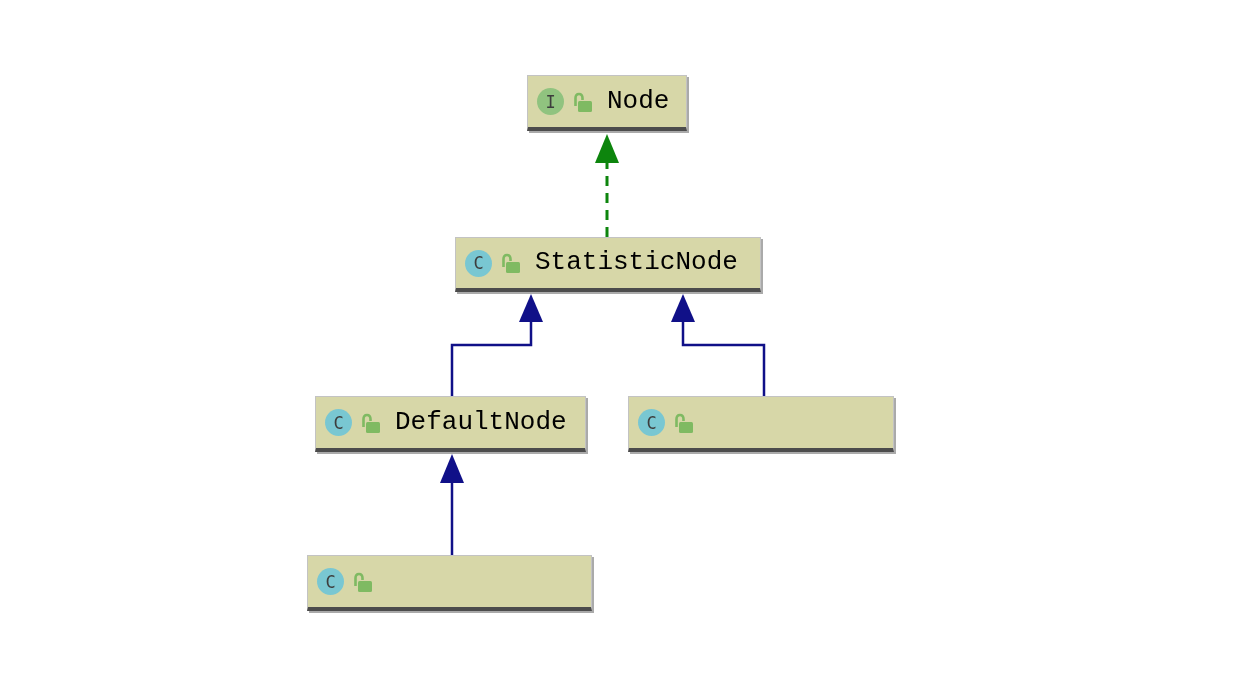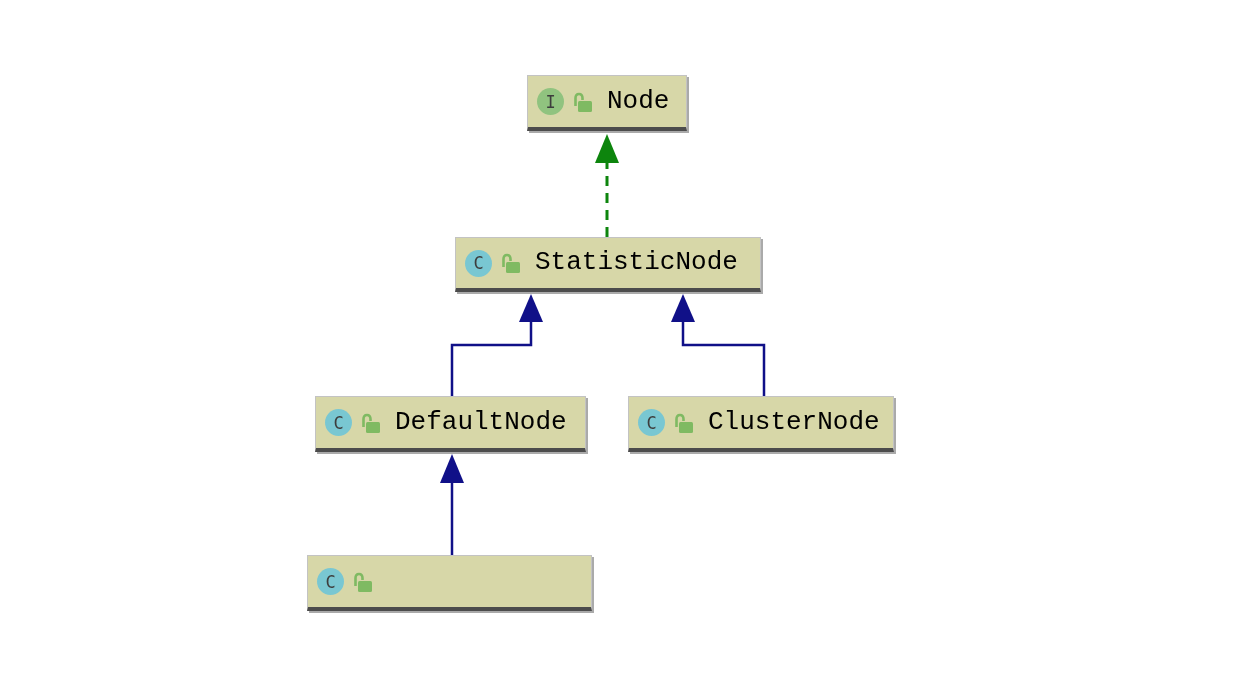--- a/index.html
+++ b/index.html
@@ -113,21 +113,20 @@
     </svg>
     <span class="label">DefaultNode</span>
   </div>
 
   <div class="uml-node" id="n-cluster">
     <span class="badge class">C</span>
     <svg class="lock" width="22" height="22" viewBox="0 0 22 22">
       <path d="M3.5,15 L3.5,7 Q3.5,3 7,3 Q10.5,3 10.5,7 L10.5,9" fill="none" stroke="#7fba62" stroke-width="2.6"></path>
       <rect x="6" y="10" width="14" height="11" rx="1.5" fill="#7fba62"></rect>
     </svg>
-    <span class="label">ClusterNode</span>
   </div>
 
   <div class="uml-node" id="n-entrance">
     <span class="badge class">C</span>
     <svg class="lock" width="22" height="22" viewBox="0 0 22 22">
       <path d="M3.5,15 L3.5,7 Q3.5,3 7,3 Q10.5,3 10.5,7 L10.5,9" fill="none" stroke="#7fba62" stroke-width="2.6"></path>
       <rect x="6" y="10" width="14" height="11" rx="1.5" fill="#7fba62"></rect>
     </svg>
   </div>
 

